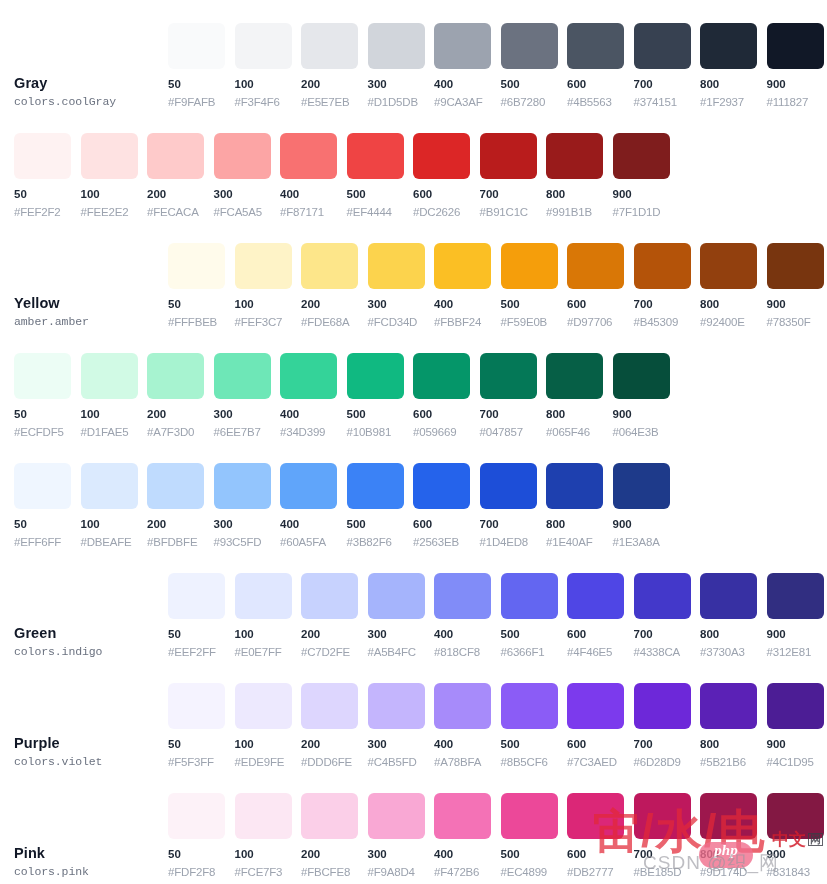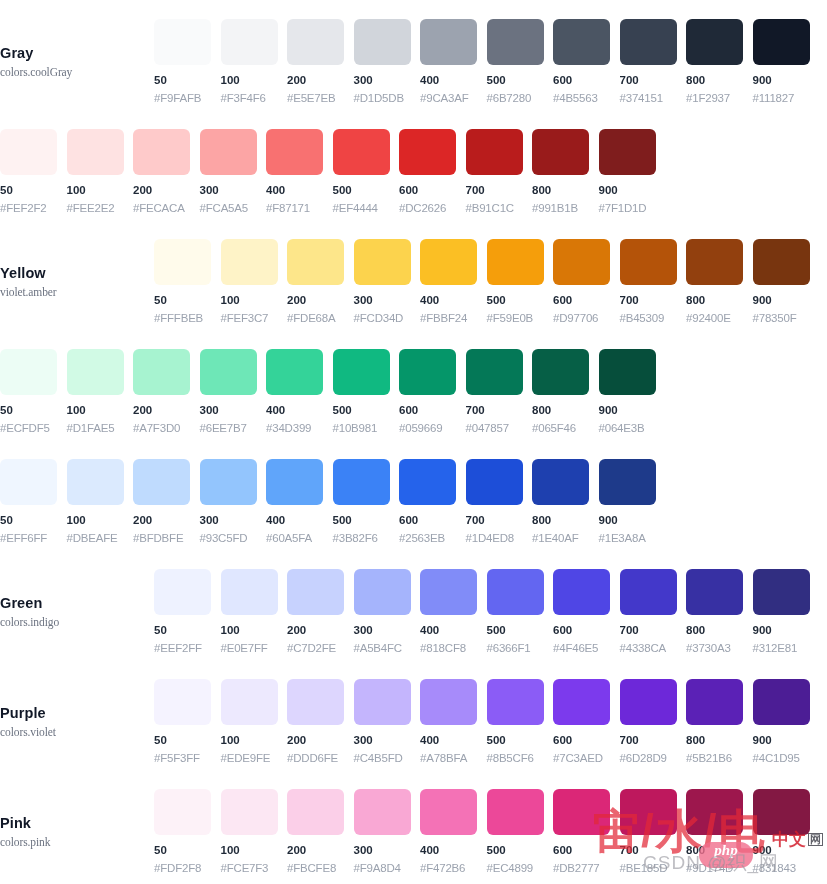--- a/index.html
+++ b/index.html
@@ -17,41 +17,42 @@
     overflow: hidden;
     position: relative;
   }
 
   #palette {
     padding: 0;
   }
 
   .color-row {
     display: flex;
-    align-items: center;
+    align-items: flex-end;
     height: 110px;
+    padding-left: 14px;
   }
 
   .row-meta {
     width: 154px;
     flex: 0 0 154px;
     padding-top: 14px;
   }
 
   .row-title {
     font-family: "Liberation Sans", sans-serif;
     font-size: 14.5px;
     font-weight: bold;
     color: #111827;
     line-height: 1.25;
     letter-spacing: 0.1px;
   }
 
   .row-token {
-    font-family: Liberation Serif, serif;
+    font-family: Liberation Mono, monospace;
     font-size: 11.5px;
     color: #6B7280;
     margin-top: 3px;
     line-height: 1.3;
     letter-spacing: -0.1px;
   }
 
   .swatches {
     display: flex;
     flex: 1 1 auto;
@@ -278,21 +279,21 @@
         <div class="swatch-cell">
           <div class="swatch-chip" style="background: rgb(127, 29, 29);"></div>
           <div class="swatch-shade">900</div>
           <div class="swatch-hex">#7F1D1D</div>
         </div>
       </div>
     </div>
     <div class="color-row">
       <div class="row-meta">
         <div class="row-title">Yellow</div>
-        <div class="row-token">violet.amber</div>
+        <div class="row-token">amber.amber</div>
       </div>
       <div class="swatches">
         <div class="swatch-cell">
           <div class="swatch-chip" style="background: rgb(255, 251, 235);"></div>
           <div class="swatch-shade">50</div>
           <div class="swatch-hex">#FFFBEB</div>
         </div>
         <div class="swatch-cell">
           <div class="swatch-chip" style="background: rgb(254, 243, 199);"></div>
           <div class="swatch-shade">100</div>

